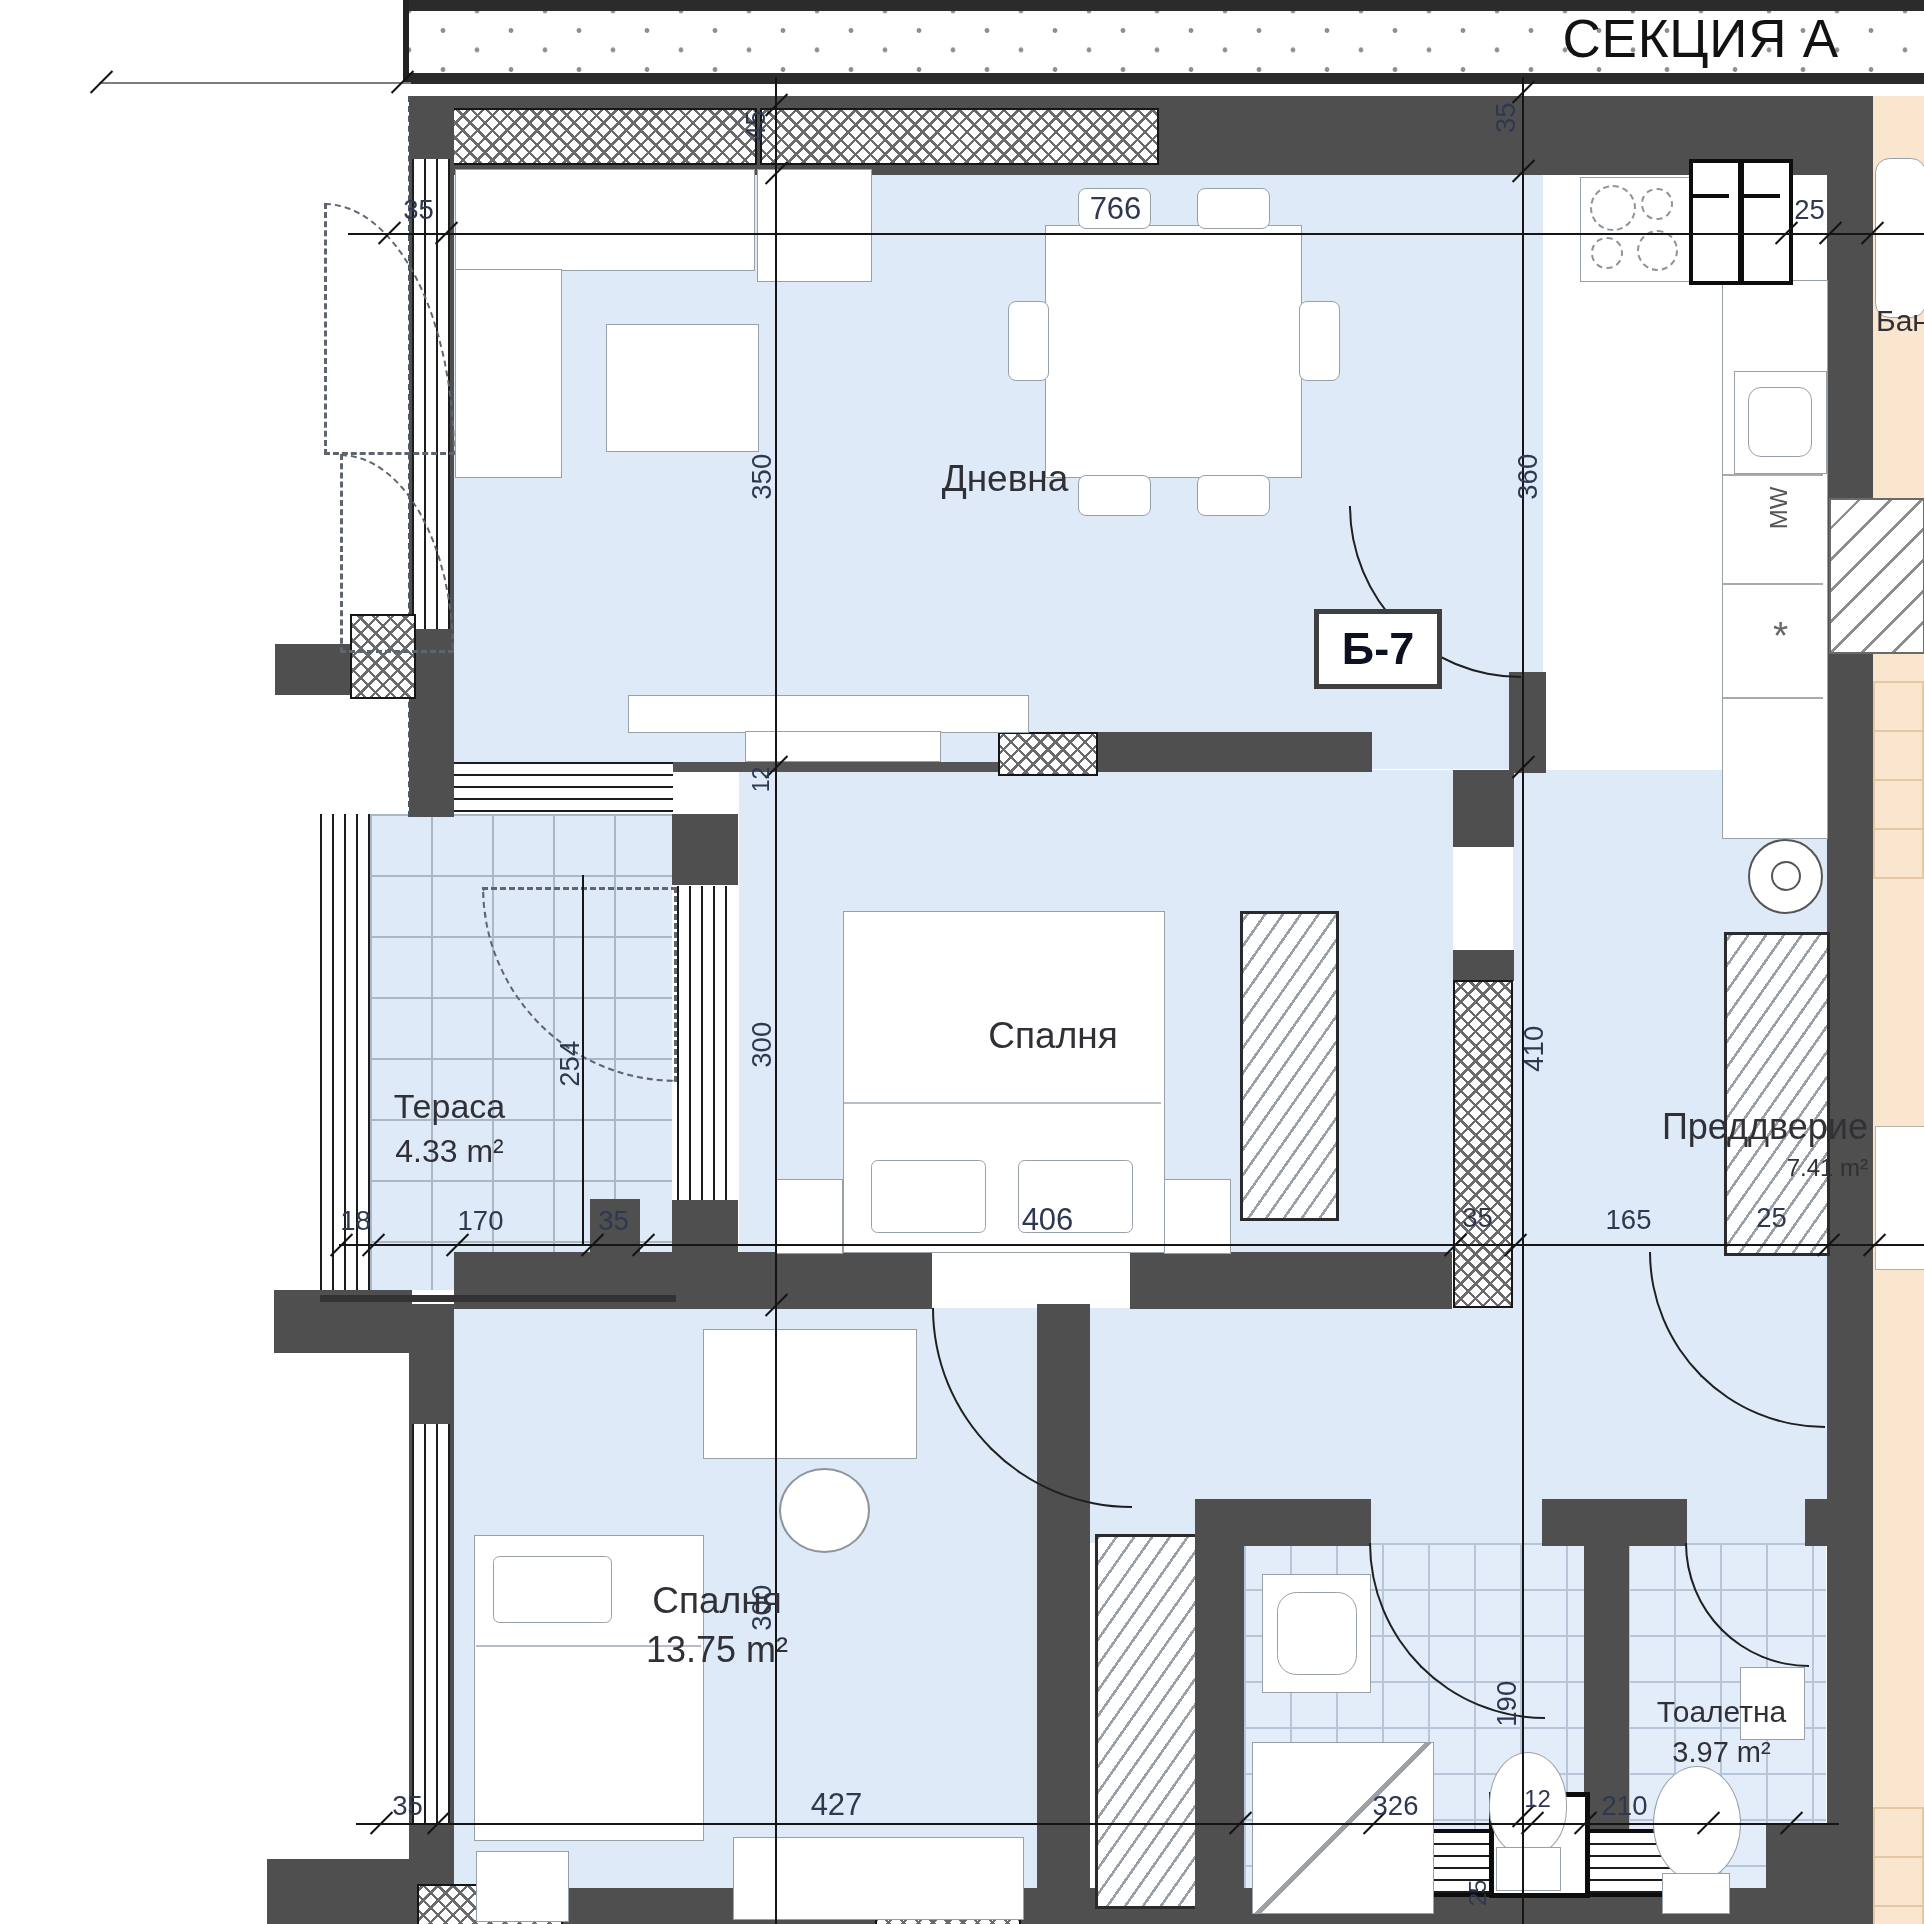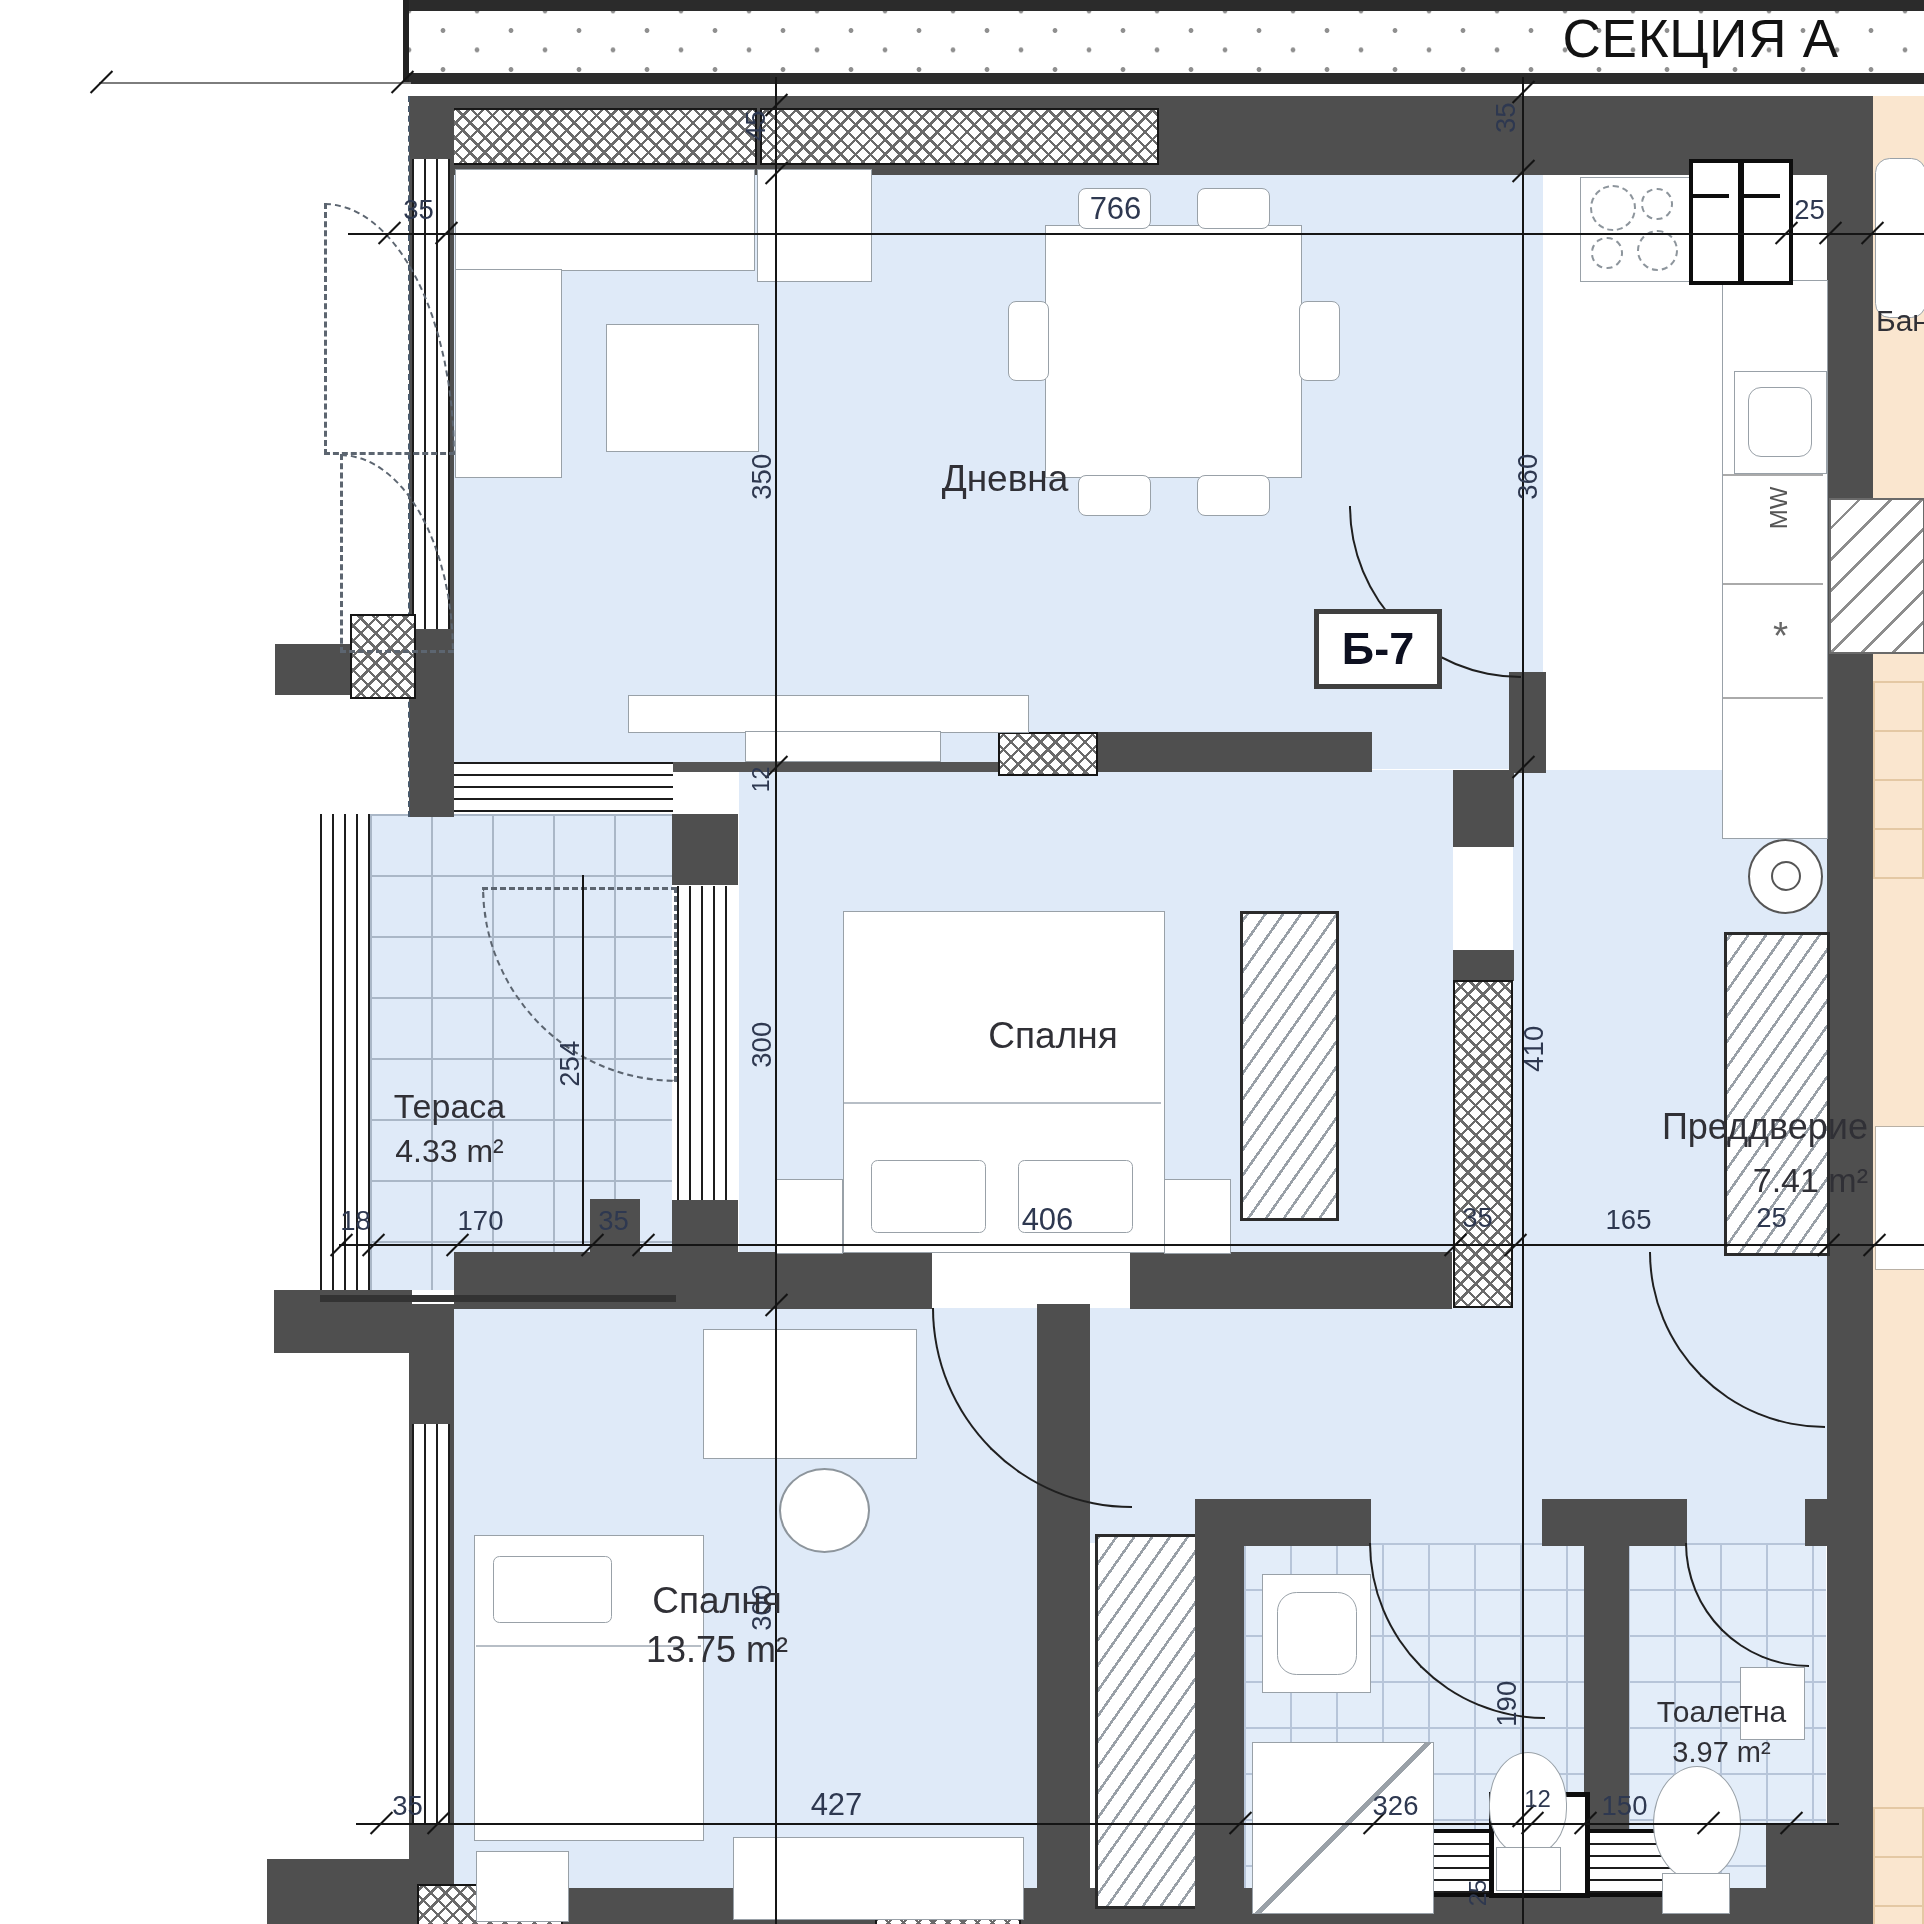--- a/index.html
+++ b/index.html
@@ -246,21 +246,21 @@
   <div class="dm" style="left:585px;top:1207px;width:57px;">35</div>
   <div class="dm" style="left:1003px;top:1204px;width:89px;font-size:31px;">406</div>
   <div class="dm" style="left:1449px;top:1204px;width:57px;">35</div>
   <div class="dm" style="left:1590px;top:1206px;width:77px;">165</div>
   <div class="dm" style="left:1743px;top:1204px;width:57px;">25</div>
 
   <div class="dm" style="left:379px;top:1792px;width:57px;">35</div>
   <div class="dm" style="left:792px;top:1789px;width:89px;font-size:31px;">427</div>
   <div class="dm" style="left:1355px;top:1792px;width:81px;">326</div>
   <div class="dm" style="left:1517px;top:1787px;width:41px;font-size:24px;">12</div>
-  <div class="dm" style="left:1584px;top:1792px;width:81px;">150</div>
+  <div class="dm" style="left:1584px;top:1792px;width:81px;">210</div>
 
   <div class="dm dmr" style="left:731px;top:112px;width:49px;">45</div>
   <div class="dm dmr" style="left:728px;top:463px;width:68px;">350</div>
   <div class="dm dmr" style="left:742px;top:768px;width:39px;font-size:23px;">12</div>
   <div class="dm dmr" style="left:728px;top:1031px;width:68px;">300</div>
   <div class="dm dmr" style="left:728px;top:1594px;width:68px;">300</div>
 
   <div class="dm dmr" style="left:1481px;top:104px;width:49px;">35</div>
   <div class="dm dmr" style="left:1494px;top:463px;width:68px;">360</div>
   <div class="dm dmr" style="left:1500px;top:1035px;width:68px;">410</div>
@@ -276,21 +276,21 @@
   </div>
   <div class="rl" style="left:891px;top:1011px;width:324px;">
     <span class="nm">Спалня</span>
   </div>
   <div class="rl" style="left:340px;top:1084px;width:219px;">
     <span class="nm" style="font-size:34px;">Тераса</span>
     <span class="ar" style="font-size:32px;">4.33 m²</span>
   </div>
   <div class="rl" style="left:1584px;top:1103px;width:284px;text-align:right;">
     <span class="nm" style="font-size:36px;">Преддверие</span>
-    <span class="ar" style="font-size:34px;margin-top:6px;">7.41 m²</span>
+    <span class="ar" style="font-size:24px;">7.41 m²</span>
   </div>
   <div class="rl" style="left:567px;top:1576px;width:300px;">
     <span class="nm">Спалня</span>
     <span class="ar">13.75 m²</span>
   </div>
   <div class="rl sm" style="left:1608px;top:1692px;width:227px;">
     <span class="nm">Тоалетна</span>
     <span class="ar">3.97 m²</span>
   </div>
 

